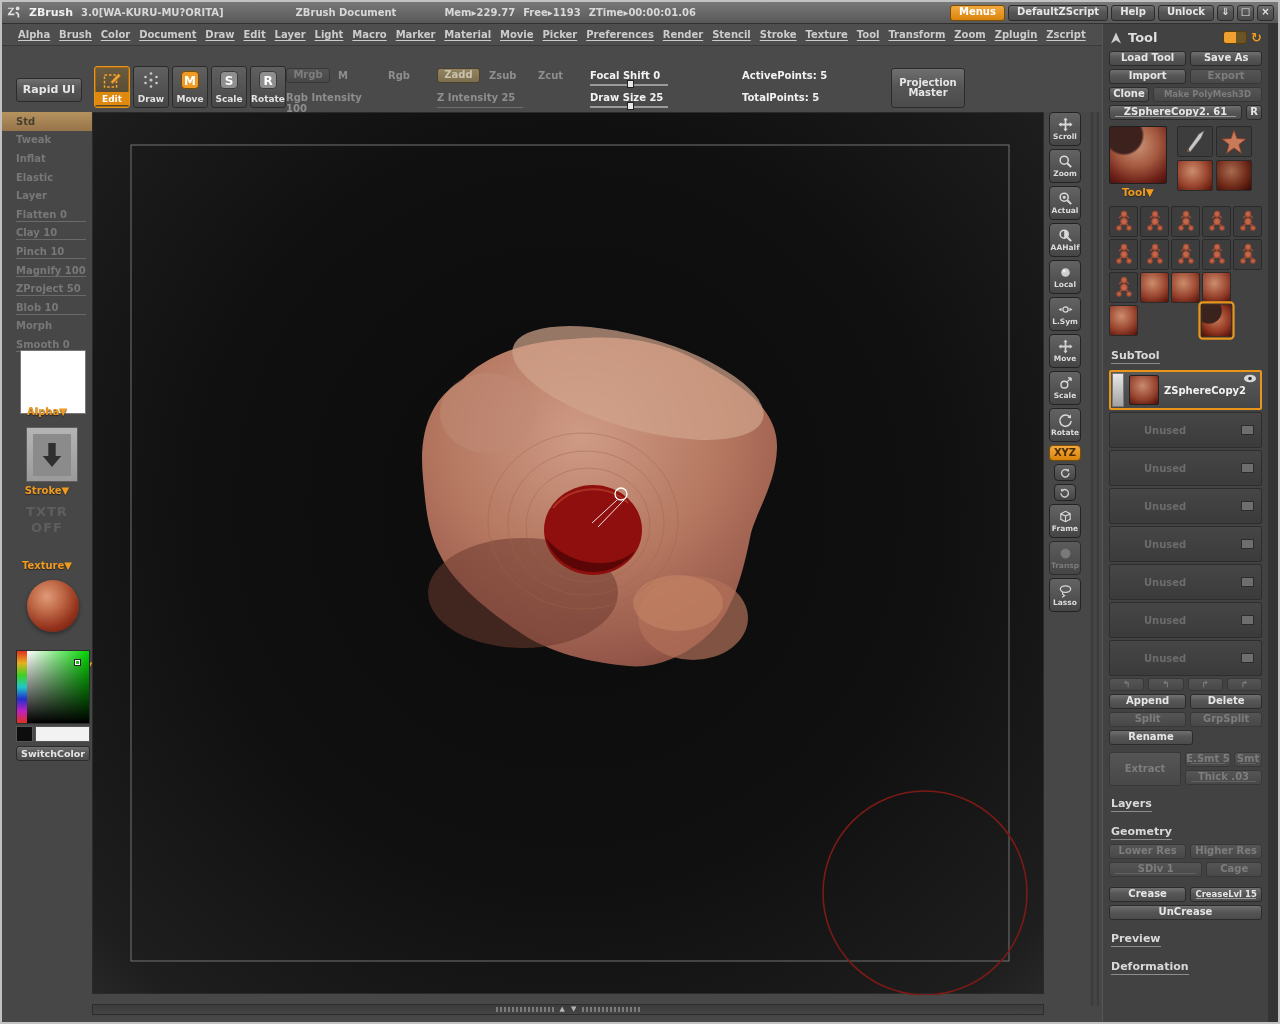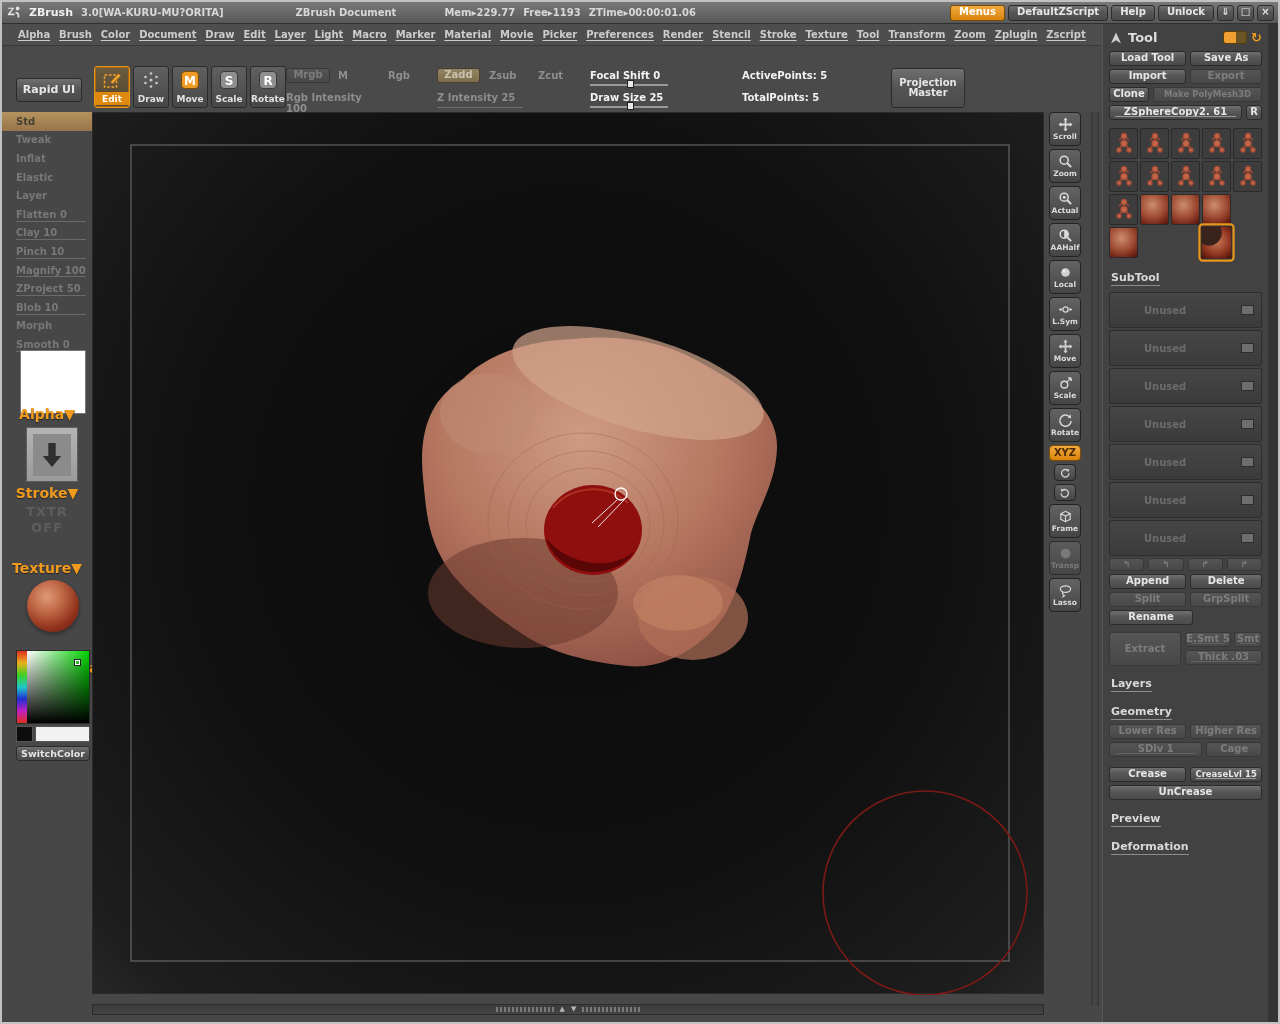--- a/index.html
+++ b/index.html
@@ -45,21 +45,21 @@
   .wtxt.sliderline::after{background:#9a9a9a;height:2px;}
   .wtxt.sliderline::before{content:"";position:absolute;left:44%;bottom:-5px;width:5px;height:6px;background:#e8e8e8;border:1px solid #222;z-index:2;}
   
   .sidebar{position:absolute;left:0;top:110px;width:90px;height:904px;background:#474747;}
   .brush-row{position:relative;height:18.6px;display:flex;align-items:center;padding-left:14px;}
   .brush-row span{font-size:10px;font-weight:bold;color:#787878;}
   .brush-row.active{background:linear-gradient(#b5935e,#97744a);}
   .brush-row.active span{color:#474032;}
   .brush-row.slider::after{content:"";position:absolute;left:14px;right:6px;bottom:2px;height:1px;background:#6a6a6a;}
   .alpha-thumb{position:absolute;left:18px;top:238px;width:66px;height:64px;background:#fff;border:1px solid #777;}
-  .shelf-label{position:absolute;left:0;width:90px;text-align:center;color:#f09a1e;font-weight:bold;font-size:14px;text-shadow:0 1px 1px #262626;}
+  .shelf-label{position:absolute;left:0;width:90px;text-align:center;color:#f09a1e;font-weight:bold;font-size:10px;text-shadow:0 1px 1px #262626;}
   .stroke-thumb{position:absolute;left:24px;top:315px;width:52px;height:55px;background:linear-gradient(#b5b5b5,#9a9a9a);
                 border:1px solid #5e5e5e;display:flex;align-items:center;justify-content:center;}
   .stroke-inner{width:38px;height:42px;background:#8b8b8b;display:flex;align-items:center;justify-content:center;}
   .txtr{position:absolute;left:0;top:392px;width:90px;text-align:center;color:#5e5e5e;font-weight:bold;font-size:13px;line-height:1.25;letter-spacing:1px;}
   .material-sphere{position:absolute;left:25px;top:468px;width:52px;height:52px;border-radius:50%;
         background:radial-gradient(circle at 38% 32%,#e09a78 0%,#c06a48 32%,#93321c 66%,#5a150c 100%);box-shadow:0 2px 4px rgba(0,0,0,.4);}
   .color-picker{position:absolute;left:14px;top:538px;width:74px;height:74px;border:1px solid #2c2c2c;display:flex;}
   .hue-strip{width:10px;height:100%;background:linear-gradient(#e03020,#e8b020,#3fd020,#20c8c8,#2030d0,#c020c0,#e03020);}
   .sv-square{position:relative;flex:1;background:linear-gradient(rgba(0,0,0,0),#000),linear-gradient(90deg,#fff,#00d400);}
   .sv-cursor{position:absolute;right:14%;top:13%;width:5px;height:5px;border:1px solid #fff;outline:1px solid #222;}
@@ -516,20 +516,41 @@
     <div class="btn w78 disabled">Export</div>
   </div>
   <div class="row">
     <div class="btn w40">Clone</div>
     <div class="btn grow disabled small-text">Make PolyMesh3D</div>
   </div>
   <div class="row">
     <div class="btn grow sliderrow">ZSphereCopy2. 61</div>
     <div class="btn w16">R</div>
   </div>
+  <div class="preview-row">
+    <div>
+      <div class="tool-preview"></div>
+      <div class="tp-flyout">Tool▼</div>
+    </div>
+    <div class="side-thumbs">
+        <div class="thumb t-knife">
+          <svg width="26" height="26" viewBox="0 0 26 26">
+            <path d="M5 22 17 5 22 2 19 9 8 23Z" fill="#c9c9c9" stroke="#6e6e6e" stroke-width="0.6"></path>
+            <path d="M5 22 8 23 6.5 19.5Z" fill="#6a4a2a"></path>
+          </svg>
+        </div>
+        <div class="thumb t-star">
+          <svg width="26" height="26" viewBox="0 0 26 26">
+            <path d="M13 1 16 9.5 25 10 18 15.5 20.5 24.5 13 19 5.5 24.5 8 15.5 1 10 10 9.5Z" fill="#c97a5a" stroke="#8a3a22" stroke-width="0.8"></path>
+          </svg>
+        </div>
+        <div class="thumb t-sphere"></div>
+        <div class="thumb t-sphere-dark"></div>
+      </div>
+  </div>
   <div class="tool-grid">
       <div class="thumb t-skeleton">
         <svg width="24" height="26" viewBox="0 0 24 26">
           <g stroke="#a74c34" fill="#c4664a" stroke-width="1.2">
             <path d="M12 7V10M9.8 14.5 7.2 17.5M14.2 14.5 16.8 17.5M12 4.5 7 9M12 4.5 17 9" fill="none"></path>
             <circle cx="12" cy="5" r="2.6"></circle>
             <circle cx="12" cy="12.5" r="3.1"></circle>
             <circle cx="7" cy="19" r="2.1"></circle>
             <circle cx="17" cy="19" r="2.1"></circle>
           </g>
@@ -650,20 +671,29 @@
       <div class="thumb t-sphere"></div>
       <div class="thumb t-empty"></div>
       <div class="thumb t-sphere"></div>
       <div class="thumb t-empty"></div>
       <div class="thumb t-empty"></div>
       <div class="thumb t-sphere-capped sel"></div>
       <div class="thumb t-empty"></div>
     </div>
   <div><span class="section-h">SubTool</span></div>
   <div class="subtool-list">
+      <div class="st-row sel">
+        <div class="st-scroll"></div>
+        <div class="st-thumb"></div>
+        <span class="st-label">ZSphereCopy2</span>
+        <span class="st-eye"><svg width="14" height="9" viewBox="0 0 14 9">
+            <ellipse cx="7" cy="4.5" rx="6" ry="3.8" fill="#d8d8d8"></ellipse>
+            <circle cx="7" cy="4.5" r="1.8" fill="#333"></circle>
+          </svg></span>
+      </div>
       <div class="st-row unused">
         <span class="st-ulabel">Unused</span>
         <span class="st-check"></span>
       </div>
       <div class="st-row unused">
         <span class="st-ulabel">Unused</span>
         <span class="st-check"></span>
       </div>
       <div class="st-row unused">
         <span class="st-ulabel">Unused</span>

